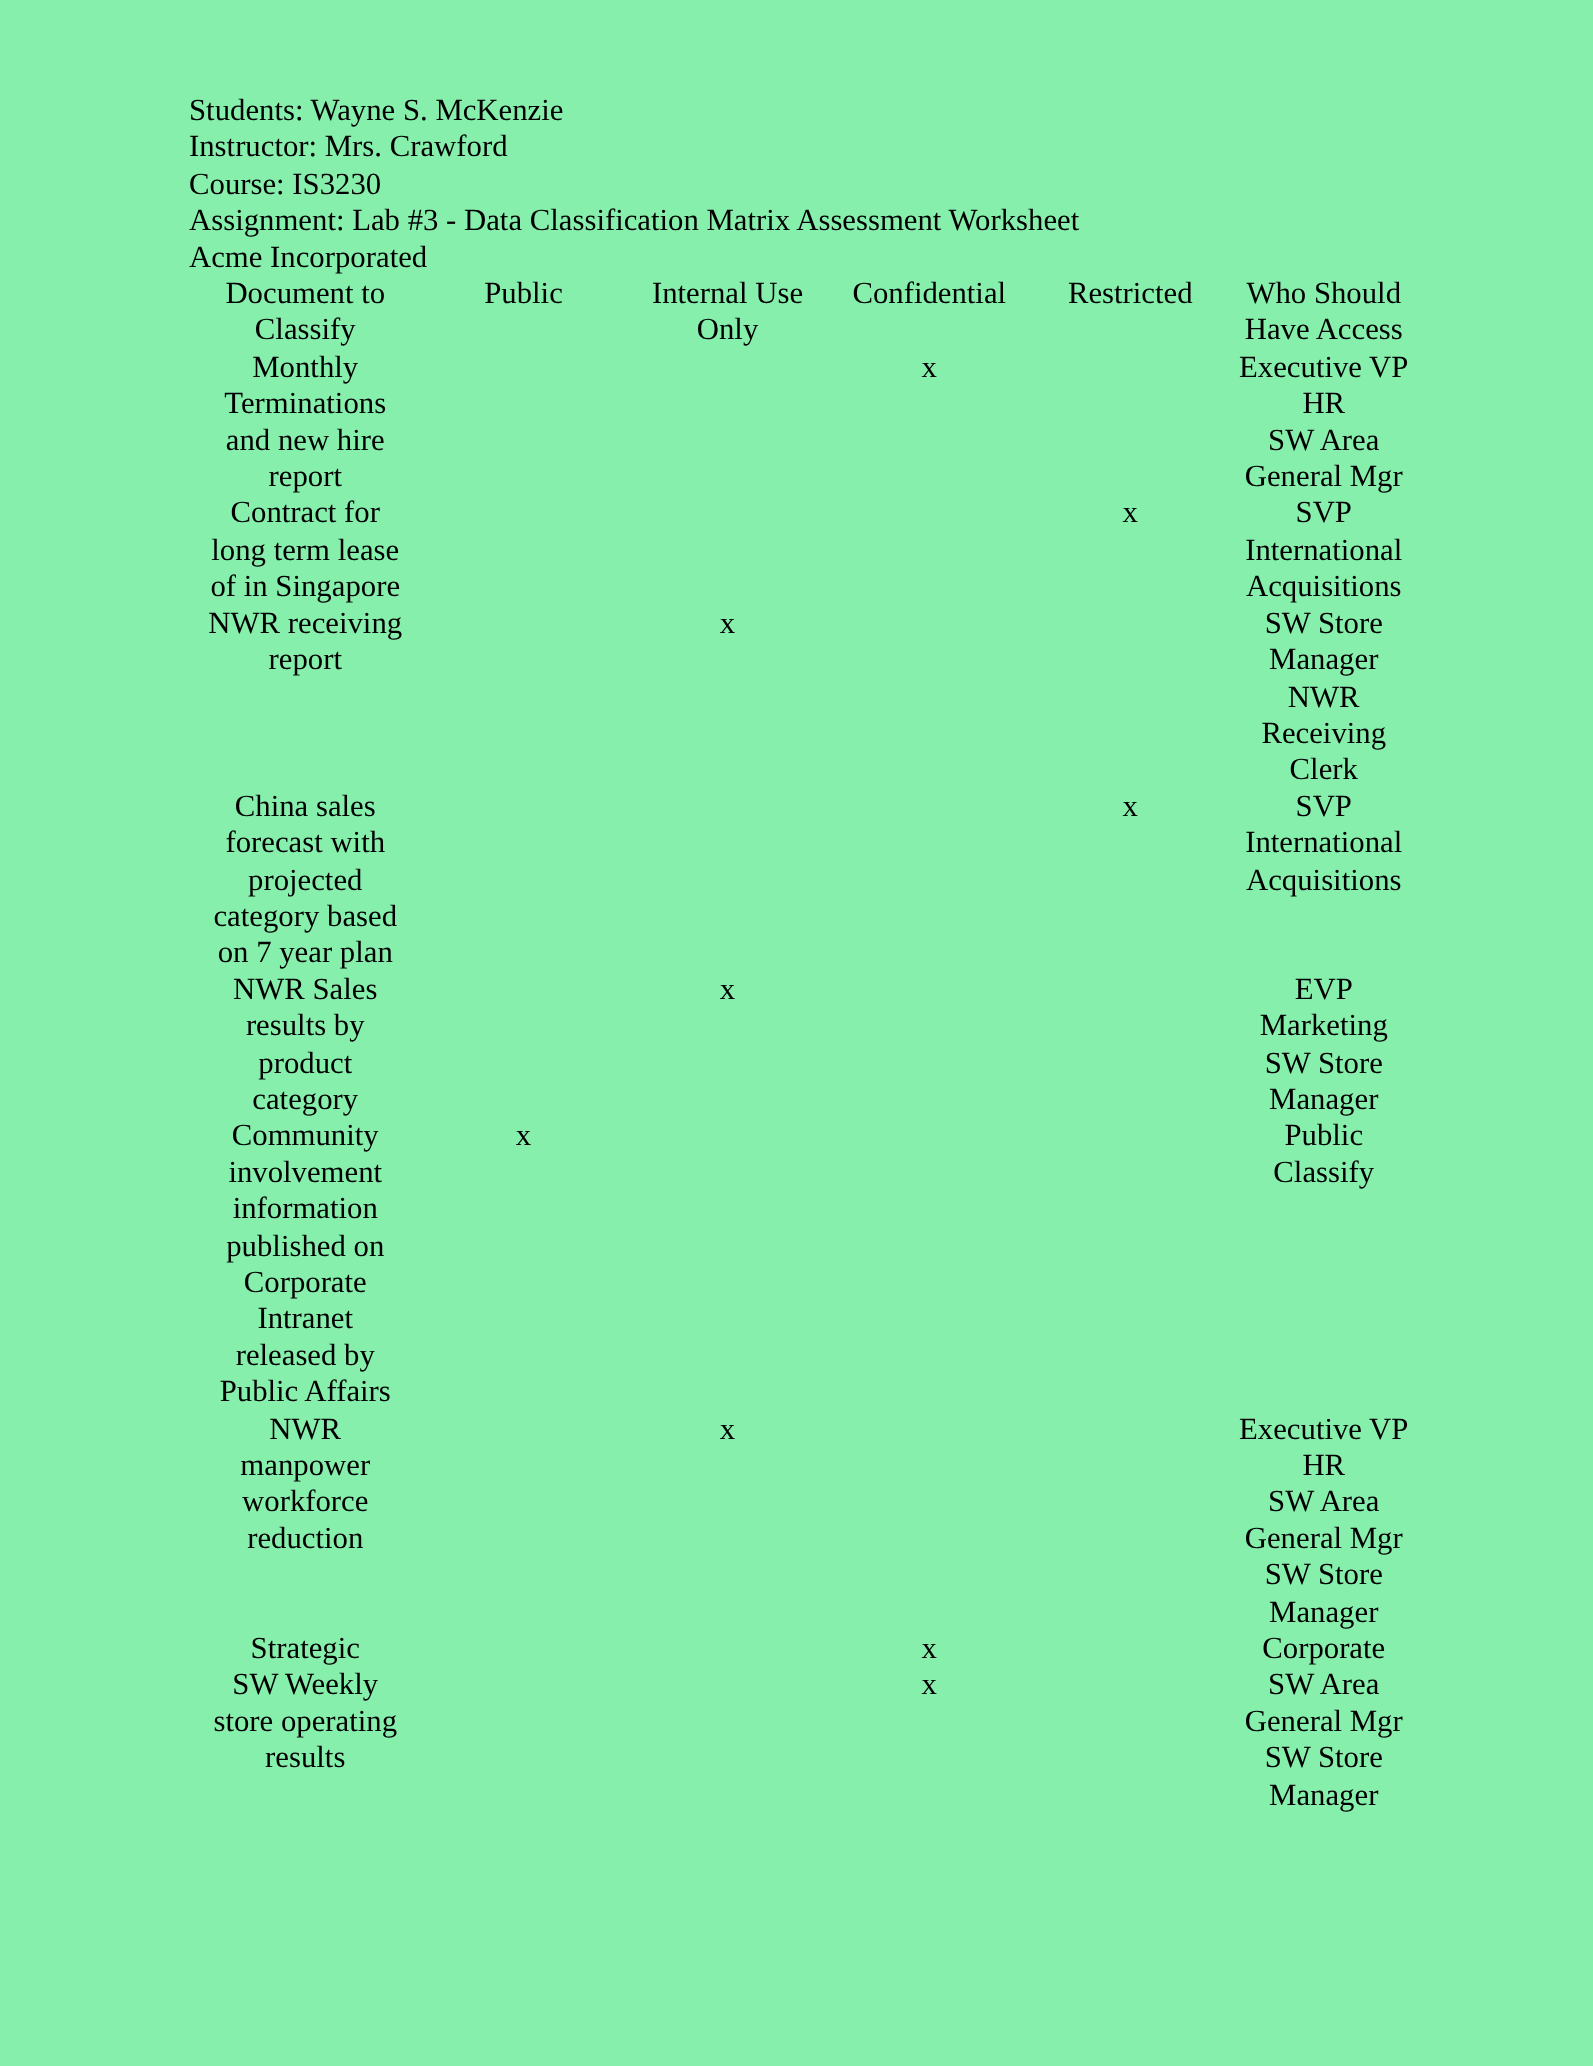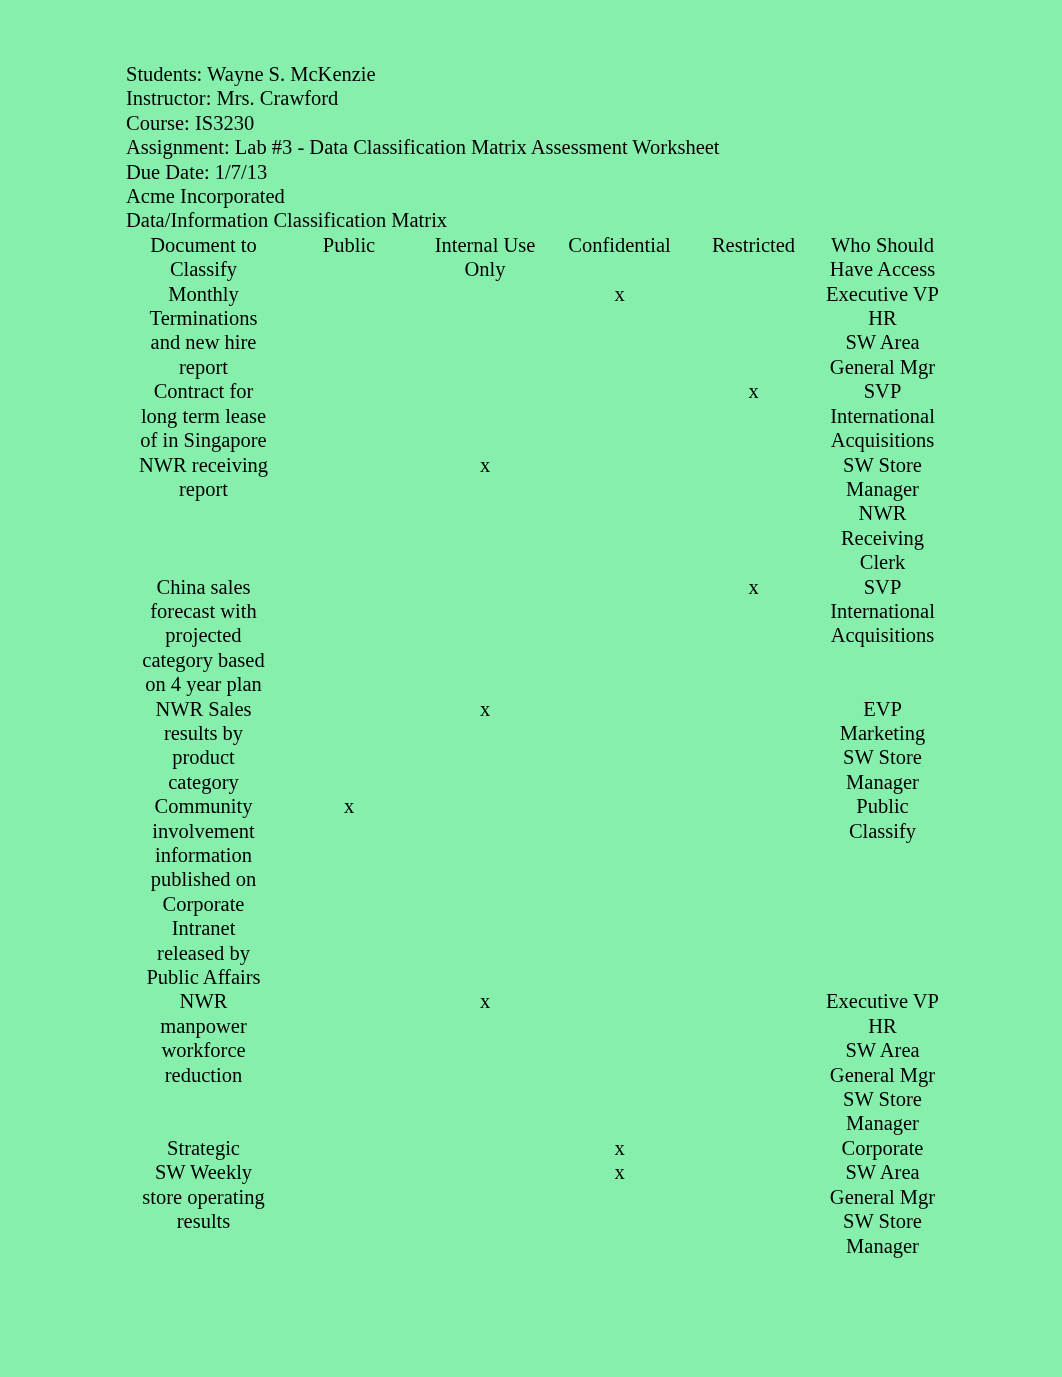--- a/index.html
+++ b/index.html
@@ -72,23 +72,21 @@
 <body>
 
 <div class="page">
   <div class="content">
 
     <div>
       <div class="meta-line">Students: Wayne S. McKenzie</div>
       <div class="meta-line">Instructor: Mrs. Crawford</div>
       <div class="meta-line">Course: IS3230</div>
       <div class="meta-line">Assignment: Lab #3 - Data Classification Matrix Assessment Worksheet</div>
-      <div class="meta-line">Due Date: 1/7/13</div>
       <div class="meta-line">Acme Incorporated</div>
-      <div class="meta-line">Data/Information Classification Matrix</div>
     </div>
 
     <table class="matrix">
       <colgroup>
         <col class="col-doc">
           <col class="col-pub">
           <col class="col-iuo">
         <col class="col-conf">
           <col class="col-restr">
           <col class="col-who">
@@ -193,21 +191,21 @@
               <span class="cellline">Receiving</span>
               <span class="cellline">Clerk</span>
             </td>
           </tr>
           <tr>
             <td>
               <span class="cellline">China sales</span>
               <span class="cellline">forecast with</span>
               <span class="cellline">projected</span>
               <span class="cellline">category based</span>
-              <span class="cellline">on 4 year plan</span>
+              <span class="cellline">on 7 year plan</span>
             </td>
             <td>
               <span class="mark"></span>
             </td>
             <td>
               <span class="mark"></span>
             </td>
             <td>
               <span class="mark"></span>
             </td>

